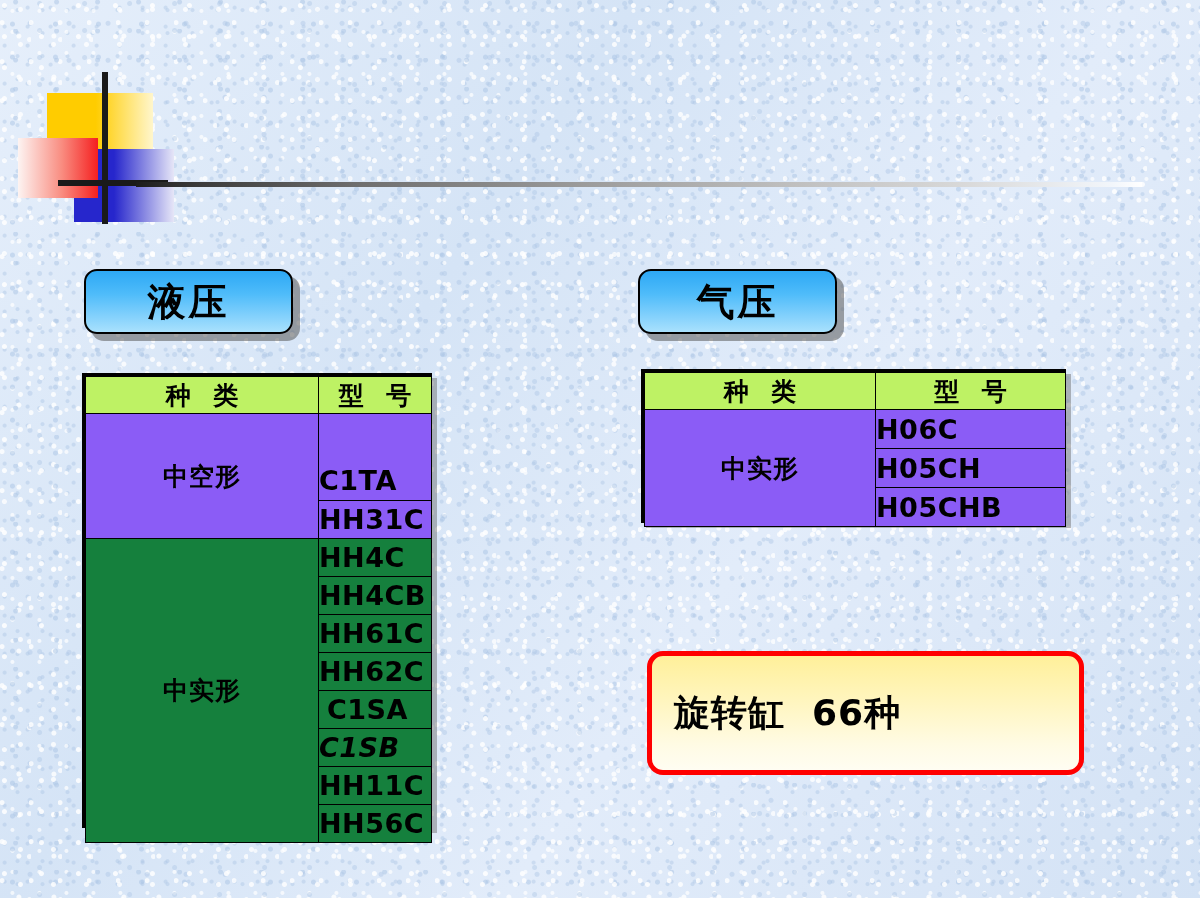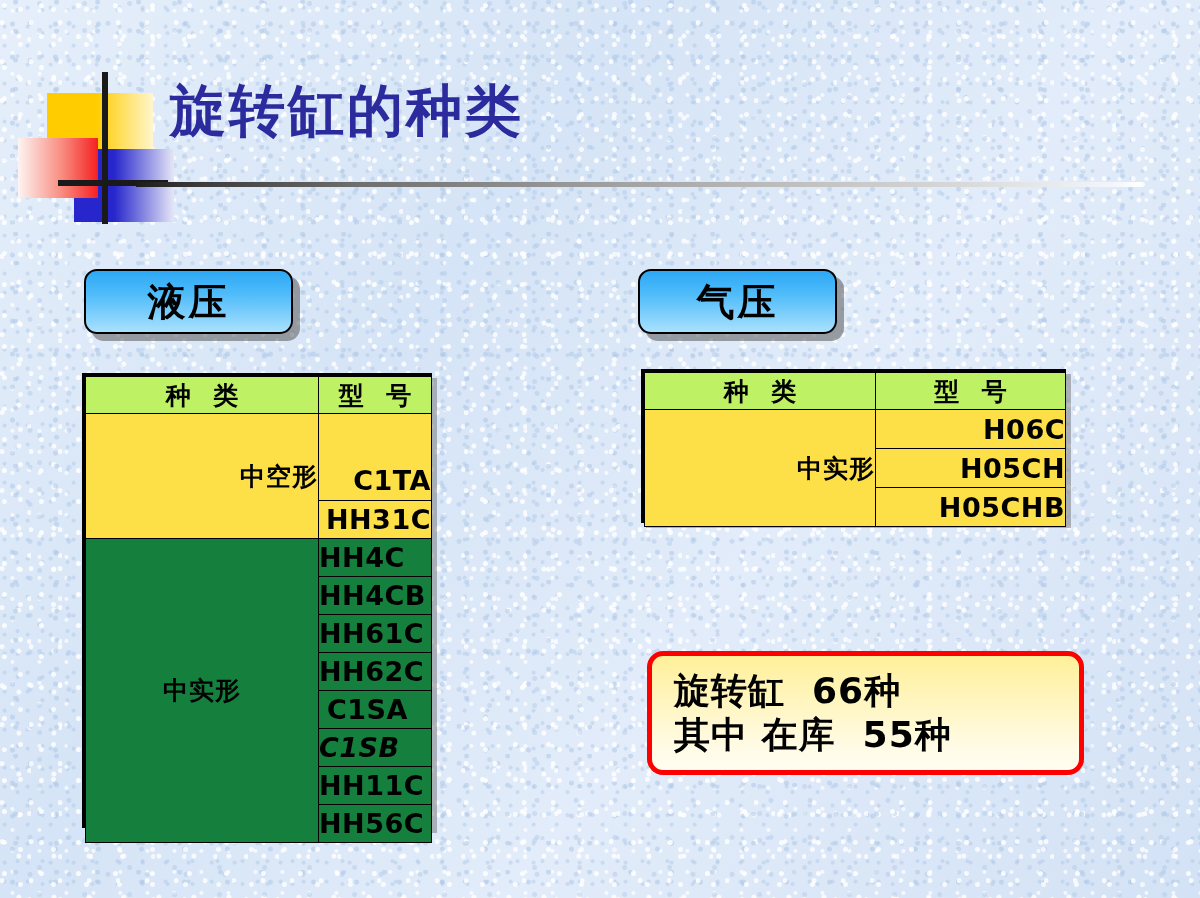--- a/index.html
+++ b/index.html
@@ -157,21 +157,21 @@
     letter-spacing: 1px;
   }
   .model-cell {
     text-align: left;
     vertical-align: middle;
     font-size: 27px;
     padding-left: 9px;
     letter-spacing: 0.5px;
   }
   .model-cell.tall { vertical-align: bottom; padding-bottom: 4px; }
-  .bg-white { background: #fde047; text-align: right; }
+  .bg-white { background: #8b5cf6; }
   .bg-cyan  { background: #15803d; }
 
   
   #sheet-hydraulic { left: 82px; top: 373px; width: 350px; height: 455px; }
   
   #sheet-pneumatic { left: 641px; top: 369px; width: 425px; height: 154px; }
 
   
   #summary-box {
     position: absolute;
@@ -204,21 +204,20 @@
   <div id="slide-bg"></div>
 
   <div id="title-deco">
     <div class="deco-rect deco-yellow"></div>
     <div class="deco-rect deco-blue"></div>
     <div class="deco-rect deco-red"></div>
     <div class="deco-rect deco-vline"></div>
     <div class="deco-rect deco-hline"></div>
   </div>
 
-  <div id="page-title">旋转缸的种类</div>
 
   <div id="title-rule"></div>
 
   <div id="badge-pneumatic" class="badge">
     <span class="badge-text">气压</span>
   </div>
 
   <div id="badge-hydraulic" class="badge">
     <span class="badge-text">液压</span>
   </div>
@@ -284,16 +283,15 @@
         </tr>
         <tr>
           <td class="model-cell bg-white" style="height:38px;">H05CHB</td>
         </tr>
       </tbody>
     </table>
   </div>
 
   <div id="summary-box">
     <div class="summary-line">旋转缸  66种</div>
-    <div class="summary-line">其中 在库  55种</div>
   </div>
 
 </div>
 
 </body></html>

